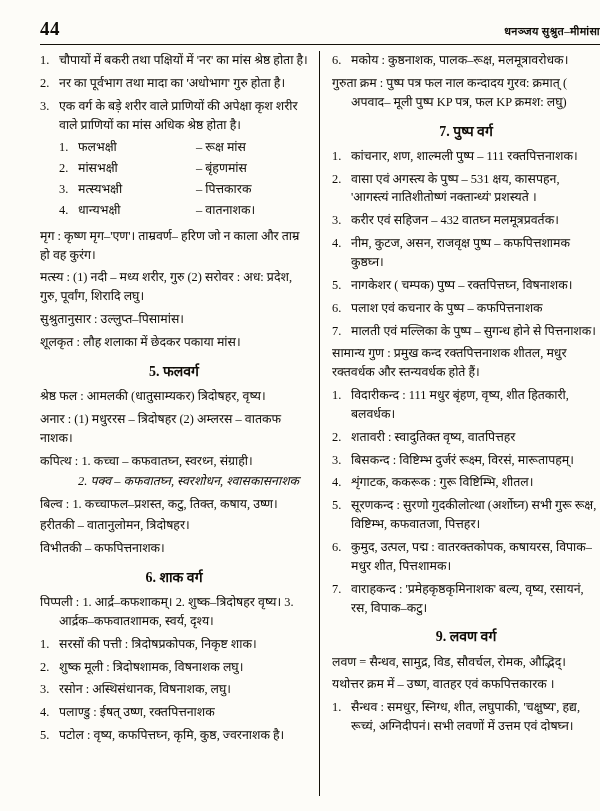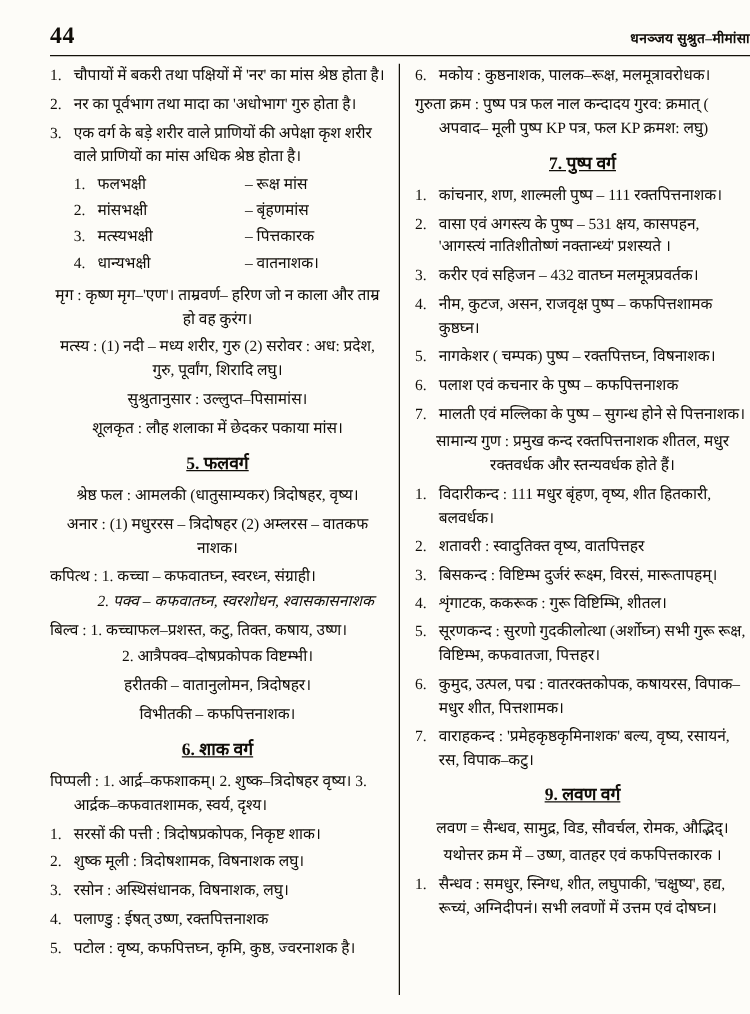--- a/index.html
+++ b/index.html
@@ -55,21 +55,20 @@
     border-right: 1.4px solid #141109;
   }
   .col.right {
     padding-left: 12px;
   }
   .sec-title {
     text-align: center;
     font-weight: bold;
     font-size: 14px;
     margin: 9px 0 5px 0;
-    text-decoration: underline;
   }
   ol.num {
     list-style: none;
     margin: 0;
     padding: 0;
   }
   ol.num > li {
     display: flex;
     margin-bottom: 4px;
   }
@@ -77,21 +76,21 @@
     flex: 0 0 auto;
     width: 19px;
     text-align: left;
   }
   ol.num > li .tx {
     flex: 1 1 auto;
   }
   .bold .tx b, b { font-weight: normal; }
   .para {
     margin-bottom: 4px;
-    text-align: center;
+    text-align: left;
   }
   .indent-sub {
     padding-left: 19px;
     margin-bottom: 4px;
     font-style: italic;
   }
   .hang {
     padding-left: 19px;
     text-indent: -19px;
     margin-bottom: 4px;
@@ -171,21 +170,20 @@
         <span>1. कच्चा – कफवातघ्न, स्वरध्न, संग्राही।</span>
       </div>
       <div class="indent-sub" style="padding-left:38px">
         <span>2. पक्व – कफवातघ्न, स्वरशोधन, श्वासकासनाशक</span>
       </div>
 
       <div class="hang tight">
         <b>बिल्व :</b>
         <span>1. कच्चाफल–प्रशस्त, कटु, तिक्त, कषाय, उष्ण।</span>
       </div>
-      <div class="para">2. आत्रैपक्व–दोषप्रकोपक विष्टम्भी।</div>
 
       <div class="para">हरीतकी – वातानुलोमन, त्रिदोषहर।</div>
       <div class="para">विभीतकी – कफपित्तनाशक।</div>
 
       <div class="sec-title">6. शाक वर्ग</div>
 
       <div class="hang">
         <b>पिप्पली :</b>
         <span>1. आर्द्र–कफशाकम्। 2. शुष्क–त्रिदोषहर वृष्य। 3. आर्द्रक–कफवातशामक, स्वर्य, दृश्य।</span>
       </div>

